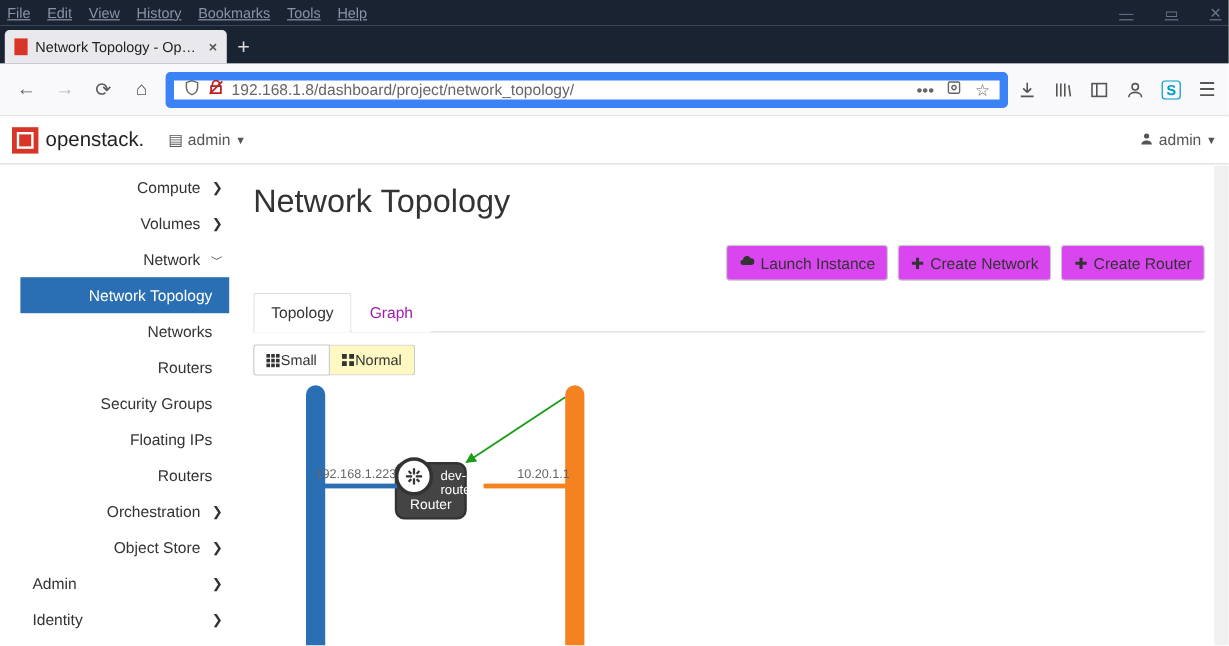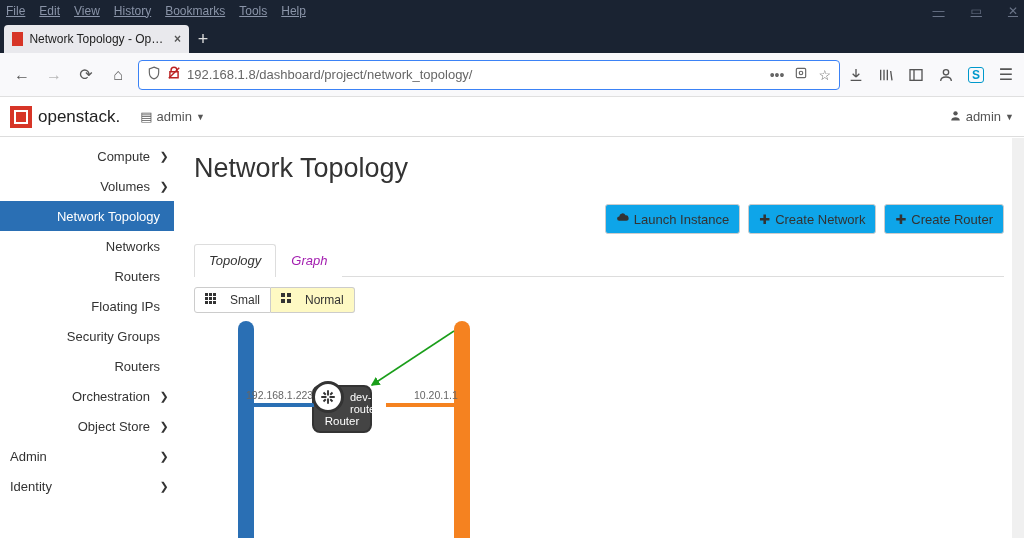--- a/index.html
+++ b/index.html
@@ -12,58 +12,58 @@
 
 .tabbar { height: 32px; background: #1a2332; display: flex; align-items: flex-end; padding: 0 4px; }
 .browser-tab { height: 28px; background: #e9e9ed; border-radius: 4px 4px 0 0; display: flex; align-items: center; padding: 0 8px; gap: 6px; max-width: 185px; font-size: 12px; color: #222; }
 .favicon-red { width: 14px; height: 14px; background: #d73527; }
 .browser-tab .close { margin-left: 4px; font-weight: bold; color: #555; }
 .newtab { width: 28px; height: 28px; color: #ddd; display: flex; align-items: center; justify-content: center; font-size: 18px; }
 
 .urlbar { height: 44px; background: #f9f9fb; border-bottom: 1px solid #e0e0e0; display: flex; align-items: center; padding: 0 10px; gap: 8px; }
 .navbtn { width: 24px; height: 24px; display: flex; align-items: center; justify-content: center; color: #5a5a5a; font-size: 16px; }
 .navbtn.disabled { color: #b7b7b7; }
-.url-field { flex: 1; height: 30px; border: 1px solid #3b82f6; border-radius: 4px; background: #fff; display: flex; align-items: center; padding: 0 8px; gap: 6px; font-size: 13px; color: #666; text-align: right; }
+.url-field { flex: 1; height: 30px; border: 7px solid #3b82f6; border-radius: 4px; background: #fff; display: flex; align-items: center; padding: 0 8px; gap: 6px; font-size: 13px; color: #666; text-align: right; }
 .url-field .slashlock { color: #b22; font-weight: bold; }
 .url-right { margin-left: auto; display: flex; gap: 10px; align-items: center; color: #666; }
 .url-right span { font-size: 14px; }
 .toolbar-icons { display: flex; gap: 14px; color: #555; align-items: center; }
 .toolbar-icons span, .toolbar-icons svg { width: 16px; height: 16px; display: flex; align-items: center; justify-content: center; font-size: 16px; }
 
 
 .os-nav { height: 40px; border-bottom: 1px solid #ddd; background: #fff; display: flex; align-items: center; padding: 0 10px; }
 .os-logo { display: flex; align-items: center; gap: 6px; font-size: 17px; font-weight: 500; color: #222; }
 .os-logo-icon { width: 22px; height: 22px; background: #d73527; position: relative; }
 .os-logo-icon::after { content: ""; position: absolute; inset: 4px; border: 2px solid #fff; }
 .project-sel { margin-left: 20px; color: #555; font-size: 13px; display: flex; align-items: center; gap: 4px; }
 .project-sel .caret, .user-sel .caret { font-size: 9px; }
 .user-sel { margin-left: auto; color: #555; font-size: 13px; display: flex; align-items: center; gap: 4px; }
 
 
-.main { display: flex; height: calc(538px - 21px - 32px - 44px - 40px); }
+.main { display: flex; height: calc(538px - 21px - 32px - 44px - 40px); margin-left: 17px; }
 .sidebar { width: 174px; border-right: 0; padding-top: 4px; }
 .side-item { height: 30px; display: flex; align-items: center; padding: 0 14px 0 0; justify-content: flex-end; color: #333; font-size: 13px; position: relative; cursor: pointer; }
 .side-item .chev { position: absolute; right: 0px; width: 20px; text-align: center; font-size: 11px; color: #333; }
 .side-item.lvl1 { padding-right: 24px; justify-content: space-between; padding-left: 40px; }
 .side-item.lvl1 .label { text-align: right; flex: 1; }
 .side-lvl2 { height: 30px; display: flex; align-items: center; justify-content: flex-end; padding-right: 14px; color: #333; font-size: 13px; cursor: pointer; }
 .side-lvl2.active { background: #2a6fb4; color: #fff; }
 .content { flex: 1; padding: 10px 20px 0 20px; position: relative; overflow: hidden; }
 h1.page-title { font-size: 27px; font-weight: 500; color: #333; margin: 6px 0 20px 0; }
 
 .actions-row { display: flex; justify-content: flex-end; gap: 8px; margin-bottom: 10px; }
-.btn { border: 1px solid #ccc; background: #0ea5e9; border-radius: 3px; padding: 6px 10px; font-size: 13px; color: #333; display: flex; align-items: center; gap: 5px; cursor: pointer; }
+.btn { border: 1px solid #ccc; background: #d946ef; border-radius: 3px; padding: 6px 10px; font-size: 13px; color: #333; display: flex; align-items: center; gap: 5px; cursor: pointer; }
 
 .tabs { border-bottom: 1px solid #ddd; display: flex; }
-.tab { padding: 8px 14px; border: 1px solid #ddd; border-bottom: none; background: #fff; font-size: 13px; color: #333; border-radius: 3px 3px 0 0; margin-bottom: -1px; font-style: italic; }
+.tab { padding: 8px 14px; border: 1px solid #ddd; border-bottom: none; background: #fff; font-size: 13px; color: #333; border-radius: 3px 3px 0 0; margin-bottom: -1px; }
 .tab + .tab { border-left: none; }
 .tab.inactive { border: 1px solid transparent; color: #a21caf; cursor: pointer; }
 
 .size-btns { margin-top: 10px; display: flex; gap: 0; }
-.size-btn { border: 1px solid #ccc; padding: 5px 10px; font-size: 12px; display: flex; gap: 14px; background: #fff; cursor: pointer; }
+.size-btn { border: 1px solid #ccc; padding: 5px 10px; font-size: 12px; display: flex; align-items: center; gap: 1px; background: #fff; cursor: pointer; }
 .size-btn:first-child { border-radius: 3px 0 0 3px; }
 .size-btn:last-child { border-radius: 0 3px 3px 0; border-left: none; background: #fef9c3; }
 
 .topo-canvas { position: relative; height: 260px; margin-top: 8px; }
 .net-bar { position: absolute; width: 16px; border-radius: 8px; top: 0; bottom: -50px; }
 .net-bar.ext { left: 44px; background: #2a6fb4; }
 .net-bar.pvt { left: 260px; background: #f58220; }
 .link-line { position: absolute; height: 4px; }
 .link-line.left { left: 58px; width: 62px; top: 82px; background: #2a6fb4; }
 .link-line.right { left: 192px; width: 70px; top: 82px; background: #f58220; }
@@ -195,26 +195,30 @@
 
   <div class="sidebar">
     <div class="side-item lvl1">
         <span class="label">Compute</span>
         <span class="chev">❯</span>
       </div>
     <div class="side-item lvl1">
         <span class="label">Volumes</span>
         <span class="chev">❯</span>
       </div>
+    <div class="side-item lvl1">
+        <span class="label">Network</span>
+        <span class="chev">﹀</span>
+      </div>
 
     <div class="side-lvl2 active">Network Topology</div>
     <div class="side-lvl2">Networks</div>
     <div class="side-lvl2">Routers</div>
+    <div class="side-lvl2">Security Groups</div>
     <div class="side-lvl2">Floating IPs</div>
-    <div class="side-lvl2">Security Groups</div>
     <div class="side-lvl2">Routers</div>
 
     <div class="side-item lvl1">
         <span class="label">Orchestration</span>
         <span class="chev">❯</span>
       </div>
     <div class="side-item lvl1">
         <span class="label">Object Store</span>
         <span class="chev">❯</span>
       </div>

